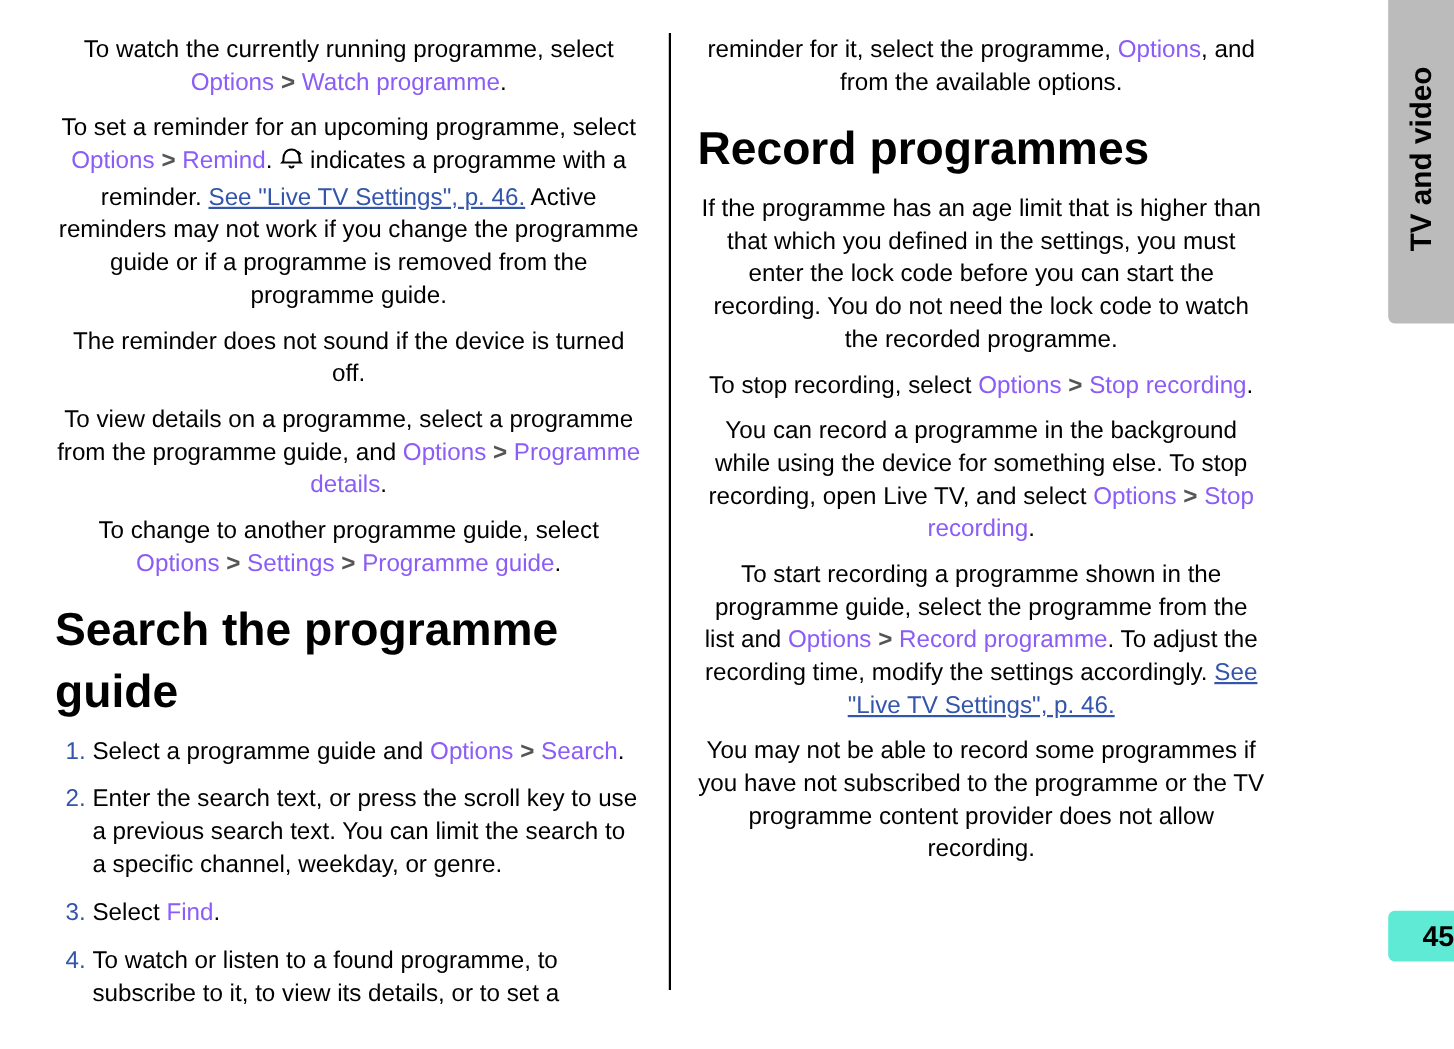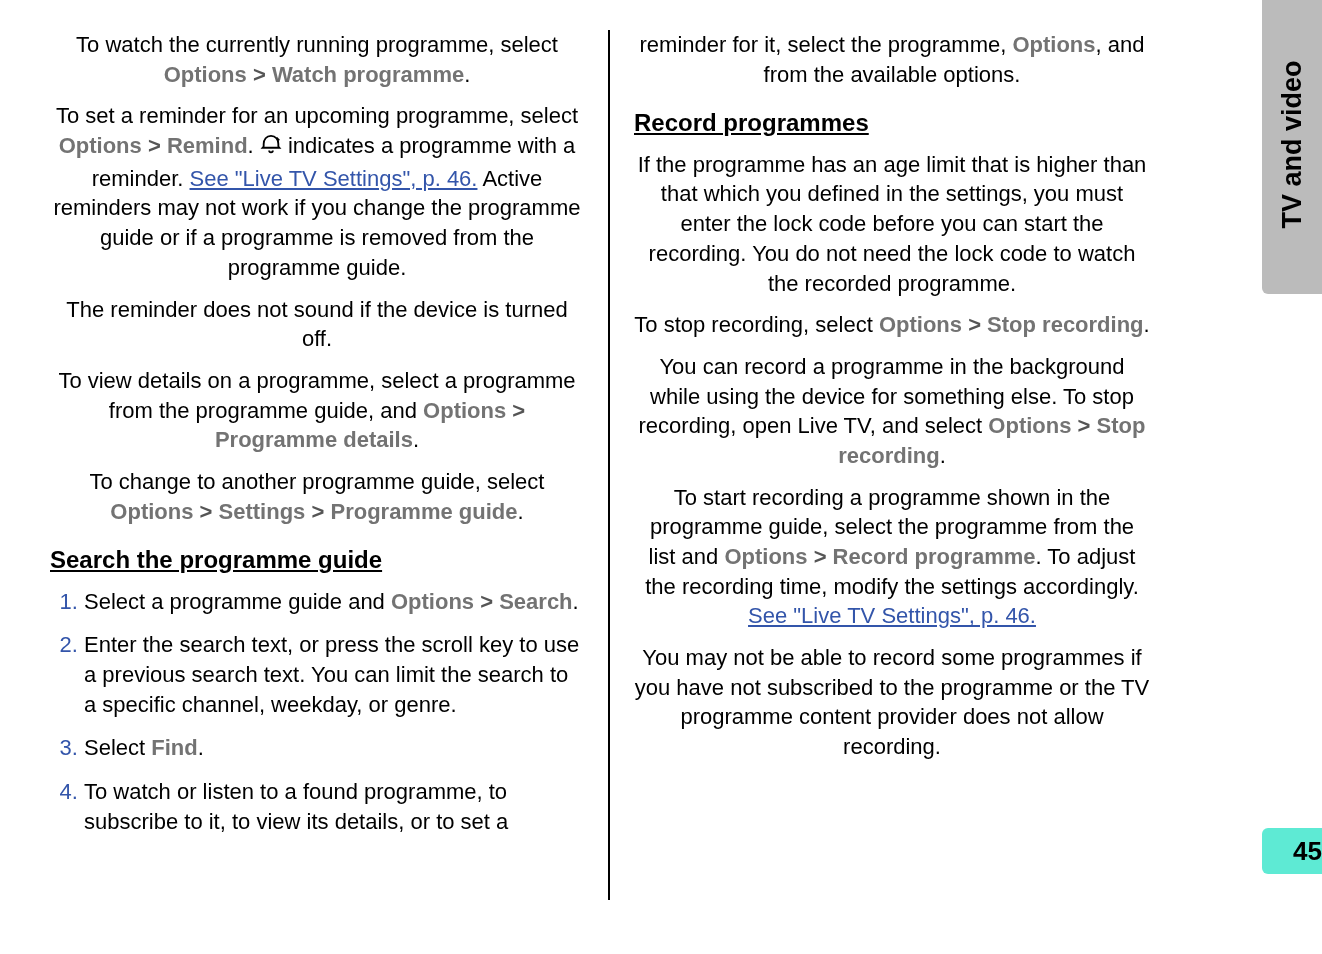--- a/index.html
+++ b/index.html
@@ -38,39 +38,38 @@
   }
   .col.right {
     padding-left: 24px;
     width: 560px;
   }
   p {
     margin: 0 0 12px 0;
     text-align: center;
   }
   h2 {
-    font-size: 24px;
+    font-size: 42px;
     font-weight: bold;
     margin: 18px 0 10px 0;
-    text-decoration: underline;
   }
   ol {
     margin: 0;
     padding-left: 34px;
   }
   ol li {
     margin-bottom: 14px;
   }
   ol li::marker {
     color: #3355aa;
     font-weight: normal;
   }
   .bold-grey {
-    font-weight: bold;
-    color: #737373;
+    font-weight: normal;
+    color: #8b5cf6;
   }
   .gt {
     color: #555;
     font-weight: bold;
   }
   a.cross {
     color: #3355aa;
     text-decoration: underline;
   }
   .icon-reminder {

